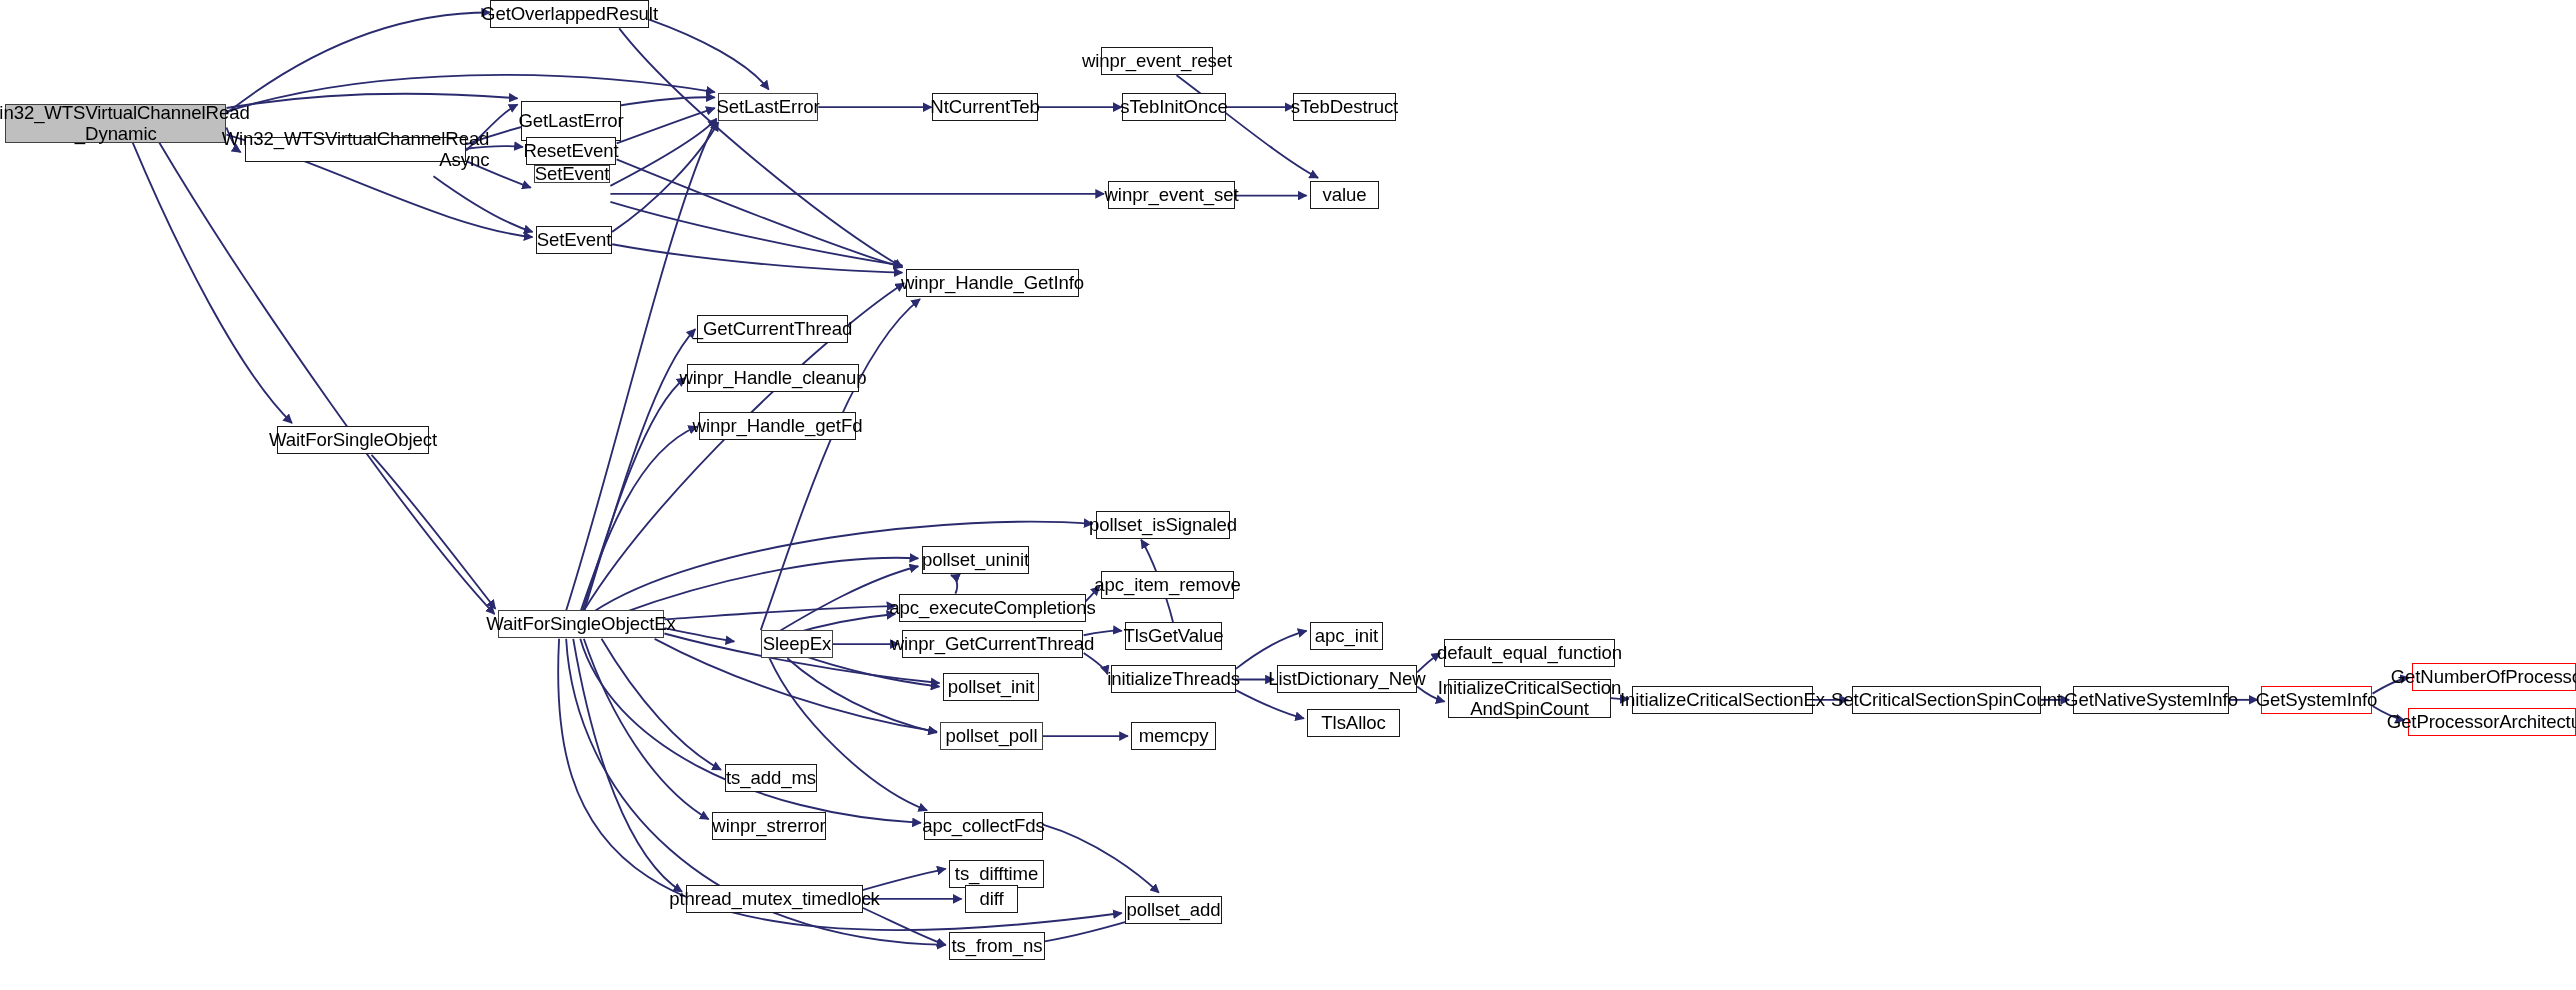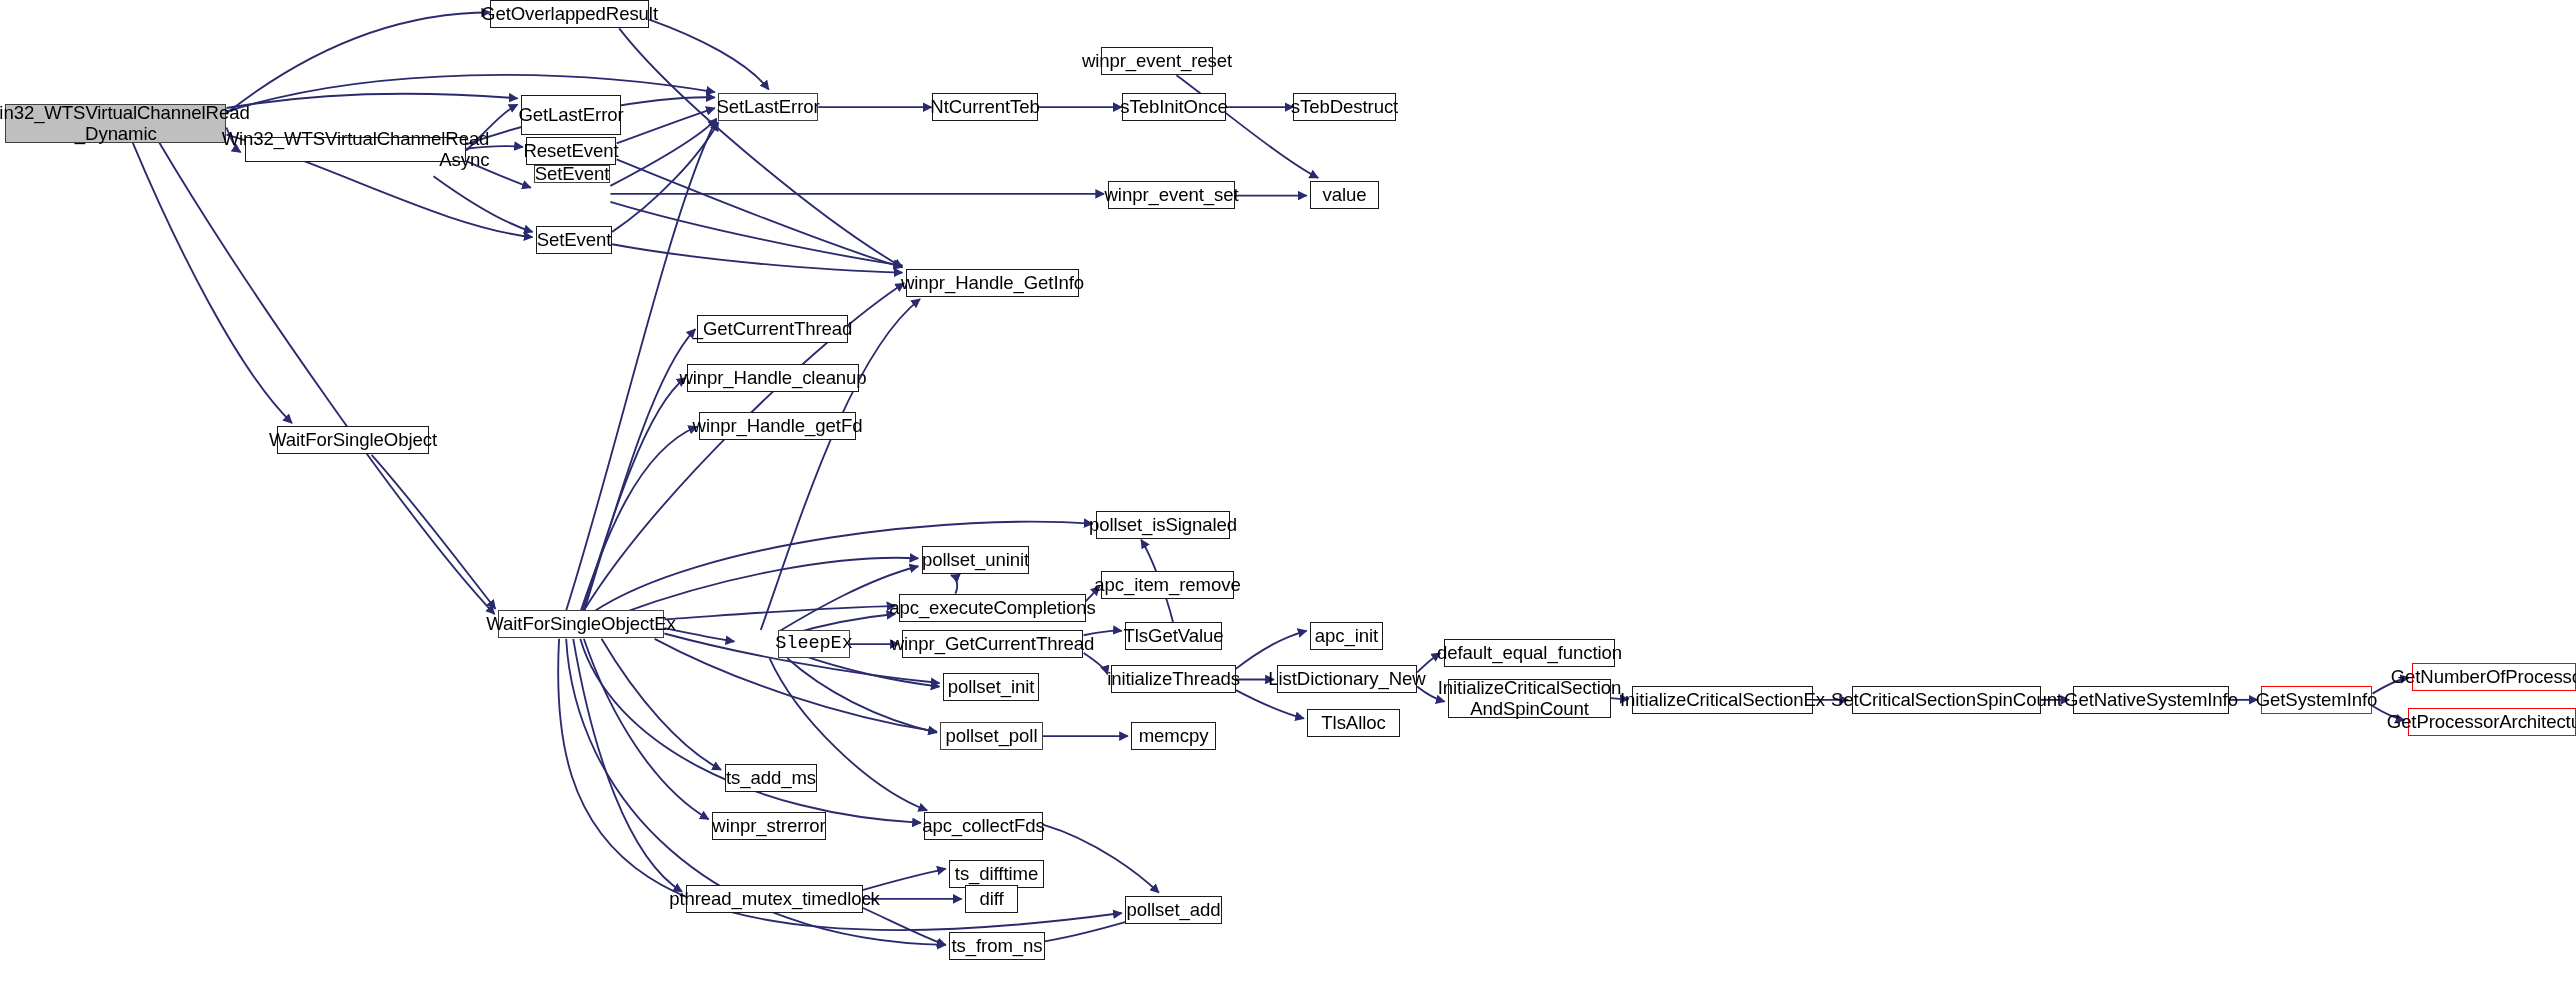--- a/index.html
+++ b/index.html
@@ -133,21 +133,21 @@
         <path d="M 975,1026 C 1010,1042 1050,1062 1069,1068" marker-end="url(#arrow)"></path>
         <path d="M 1181,1064 C 1230,1056 1280,1040 1310,1031" marker-end="url(#arrow)"></path>
         <path d="M 1326,703 C 1318,670 1300,626 1290,610" marker-end="url(#arrow)"></path>
       </g>
   </svg>
   <div id="node-layer">
       <div class="node root" style="left: 5.3px; top: 104px; width: 221px; height: 39px;">Win32_WTSVirtualChannelRead
 _Dynamic</div>
       <div class="node" style="left: 490px; top: 0px; width: 159px; height: 28px;">GetOverlappedResult</div>
       <div class="node" style="left: 1101px; top: 47px; width: 112px; height: 28px;">winpr_event_reset</div>
-      <div class="node" style="left: 521px; top: 95px; width: 100px; height: 40px;">GetLastError</div>
+      <div class="node" style="left: 521px; top: 101px; width: 100px; height: 40px;">GetLastError</div>
       <div class="node thick" style="left: 718px; top: 93px; width: 100px; height: 28px;">SetLastError</div>
       <div class="node" style="left: 932px; top: 93px; width: 106px; height: 28px;">NtCurrentTeb</div>
       <div class="node" style="left: 1122px; top: 93px; width: 104px; height: 28px;">sTebInitOnce</div>
       <div class="node" style="left: 1293px; top: 93px; width: 103px; height: 28px;">sTebDestruct</div>
       <div class="node" style="left: 245px; top: 137px; width: 221px; height: 25px; text-align: right;">Win32_WTSVirtualChannelRead
 Async</div>
       <div class="node" style="left: 526px; top: 137px; width: 90px; height: 28px;">ResetEvent</div>
       <div class="node thick" style="left: 534px; top: 165px; width: 76px; height: 18px;">SetEvent</div>
       <div class="node" style="left: 1108px; top: 181px; width: 127px; height: 28px;">winpr_event_set</div>
       <div class="node" style="left: 1310px; top: 181px; width: 69px; height: 28px;">value</div>
@@ -155,21 +155,21 @@
       <div class="node" style="left: 906px; top: 269px; width: 173px; height: 28px;">winpr_Handle_GetInfo</div>
       <div class="node" style="left: 697px; top: 315px; width: 151px; height: 28px;">_GetCurrentThread</div>
       <div class="node" style="left: 687px; top: 364px; width: 172px; height: 28px;">winpr_Handle_cleanup</div>
       <div class="node" style="left: 699px; top: 412px; width: 157px; height: 28px;">winpr_Handle_getFd</div>
       <div class="node" style="left: 277px; top: 426px; width: 152px; height: 28px;">WaitForSingleObject</div>
       <div class="node" style="left: 1096px; top: 511px; width: 134px; height: 28px;">pollset_isSignaled</div>
       <div class="node" style="left: 922px; top: 546px; width: 107px; height: 28px;">pollset_uninit</div>
       <div class="node" style="left: 899px; top: 594px; width: 187px; height: 28px;">apc_executeCompletions</div>
       <div class="node" style="left: 1101px; top: 571px; width: 133px; height: 28px;">apc_item_remove</div>
       <div class="node thick" style="left: 498px; top: 610px; width: 166px; height: 28px;">WaitForSingleObjectEx</div>
-      <div class="node thick" style="left: 778px; top: 630px; width: 72px; height: 28px; font-family: Liberation Mono, monospace;">SleepEx</div>
+      <div class="node thick" style="left: 761px; top: 630px; width: 72px; height: 28px;">SleepEx</div>
       <div class="node" style="left: 902px; top: 630px; width: 181px; height: 28px;">winpr_GetCurrentThread</div>
       <div class="node" style="left: 1125px; top: 622px; width: 97px; height: 28px;">TlsGetValue</div>
       <div class="node" style="left: 1310px; top: 622px; width: 73px; height: 28px;">apc_init</div>
       <div class="node" style="left: 1444px; top: 639px; width: 171px; height: 28px;">default_equal_function</div>
       <div class="node" style="left: 1111px; top: 665px; width: 125px; height: 28px;">initializeThreads</div>
       <div class="node" style="left: 1277px; top: 665px; width: 140px; height: 28px;">ListDictionary_New</div>
       <div class="node" style="left: 1448px; top: 679px; width: 163px; height: 39px;">InitializeCriticalSection
 AndSpinCount</div>
       <div class="node" style="left: 1632px; top: 686px; width: 181px; height: 28px;">InitializeCriticalSectionEx</div>
       <div class="node" style="left: 1852px; top: 686px; width: 189px; height: 28px;">SetCriticalSectionSpinCount</div>

